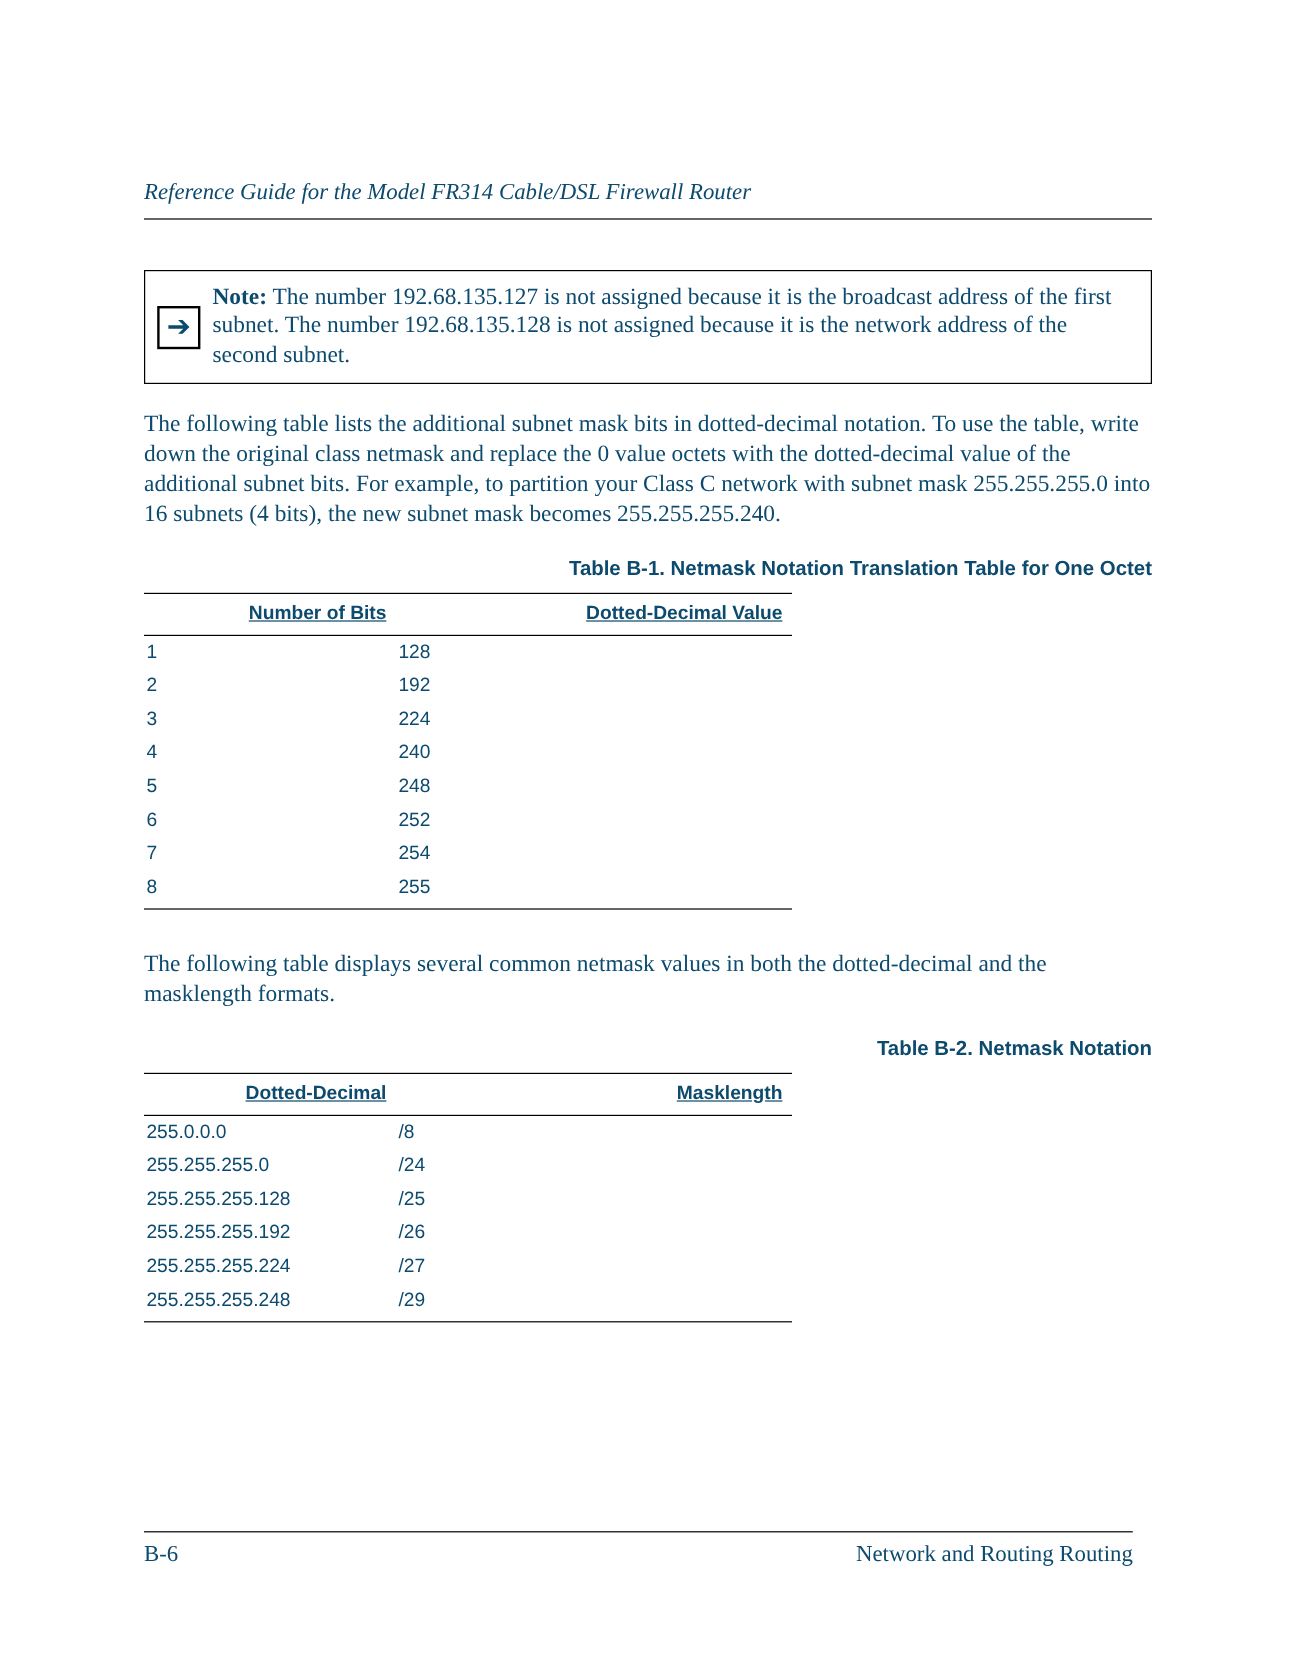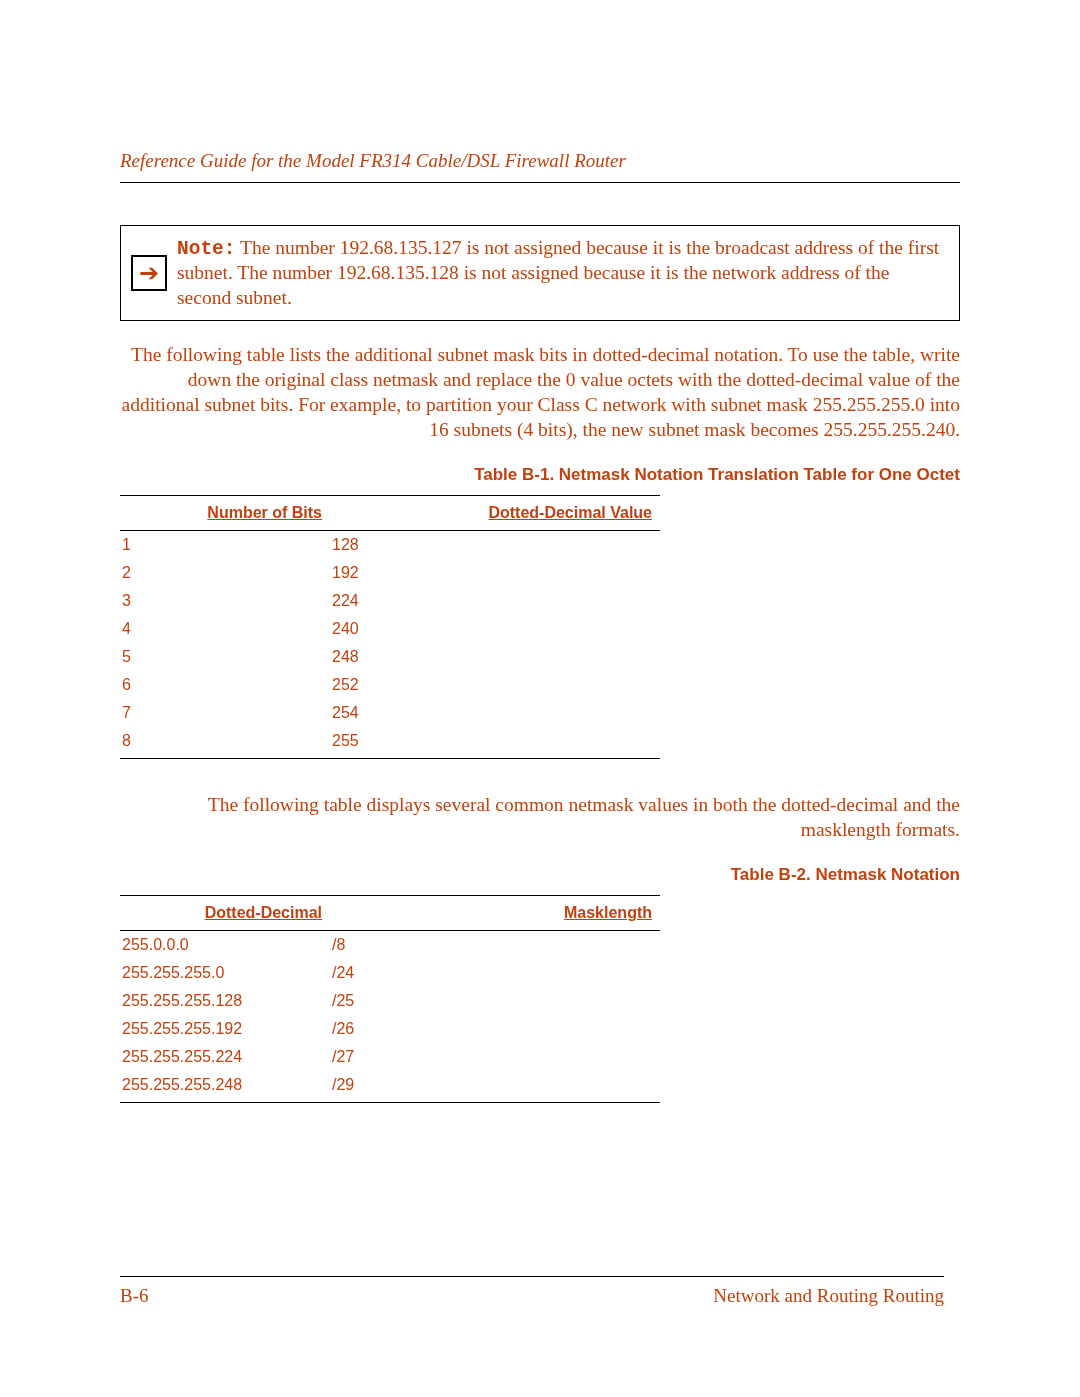--- a/index.html
+++ b/index.html
@@ -6,21 +6,21 @@
     margin: 0;
     padding: 0;
     background: #fff;
   }
   .page {
     width: 1080px;
     height: 1397px;
     box-sizing: border-box;
     padding: 150px 120px 90px 120px;
     font-family: "Times New Roman", Times, serif;
-    color: #c2410c;
+    color: #0c4a6e;
     position: relative;
   }
   .running-head {
     font-style: italic;
     font-size: 19px;
     padding-bottom: 10px;
     border-bottom: 1.5px solid #000;
     margin-bottom: 42px;
   }
   .note-box {
@@ -48,27 +48,25 @@
     font-family: Arial, sans-serif;
     line-height: 1;
   }
   .note-text {
     font-size: 19.5px;
     line-height: 1.25;
     padding: 4px 6px 4px 0;
   }
   .note-text .note-label {
     font-weight: bold;
-    font-family: Liberation Mono, monospace;
   }
   .body-para {
     font-size: 19.5px;
     line-height: 1.28;
     margin: 0 0 22px 0;
-    text-align: right;
   }
   .table-caption {
     font-family: Arial, Helvetica, sans-serif;
     font-weight: bold;
     font-size: 17px;
     margin: 8px 0 10px 0;
     text-align: right;
   }
   .table-caption .cap-num {
     display: inline-block;

